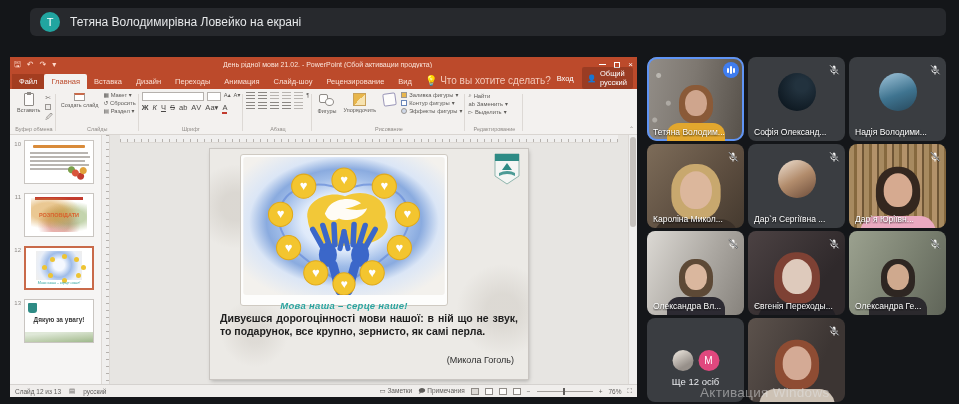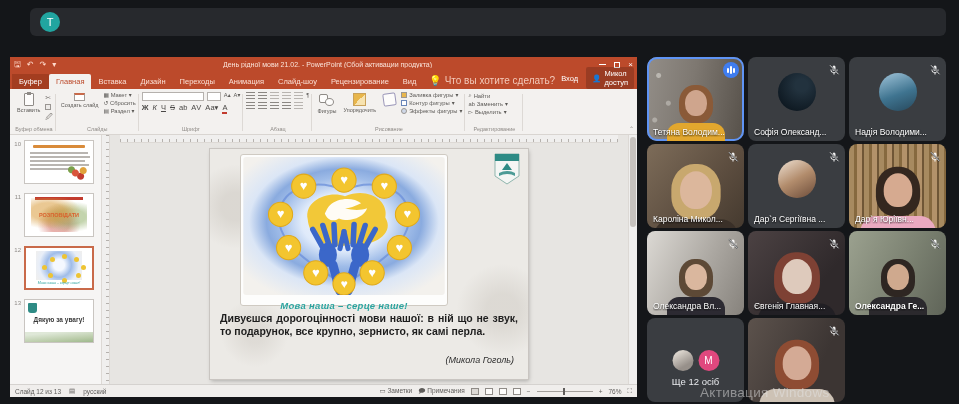--- a/index.html
+++ b/index.html
@@ -99,21 +99,21 @@
   .slide { width:318px; height:230px; background:#eceae6; box-shadow:0 0 0 1px #c9c5c1, 1px 2px 4px rgba(0,0,0,.25); position:relative;
            background-image:radial-gradient(circle at 8% 25%, rgba(175,168,158,.28) 0 14px, transparent 42px),
                             radial-gradient(circle at 92% 70%, rgba(175,168,158,.25) 0 16px, transparent 46px),
                             radial-gradient(circle at 14% 80%, rgba(175,168,158,.22) 0 10px, transparent 34px); }
   .imgpanel { position:absolute; left:30px; top:5px; width:208px; height:152px; background:#fdfdfc;
               border:1px solid #cfcac2; border-radius:3px; padding:2px 2px 0; }
   .caption { text-align:center; font-size:9.5px; font-weight:700; font-style:italic; color:#2ba39e;
              text-shadow:0 0 1px #ffffff; margin-top:1px; letter-spacing:.3px; }
   .quote { position:absolute; left:10px; right:10px; top:163px; font-size:10.5px; font-weight:700;
            color:#1d1d1d; line-height:1.3; text-align:justify; }
-  .attrib { position:absolute; right:14px; top:206px; font-size:9px; font-style:italic; color:#2c2c2c;text-align:right; }
+  .attrib { position:absolute; right:14px; top:206px; font-size:9px; color:#2c2c2c;text-align:right; }
   .slogo { position:absolute; right:8px; top:4px; }
 
   .vscroll { width:9px; background:#f0efee; border-left:1px solid #ddd9d5; position:relative; }
   .vscroll .vthumb { position:absolute; left:1px; right:1px; top:2px; height:90px; background:#c6c2be; border-radius:3px; }
 
   .statusbar { height:13px; background:#f0eeec; border-top:1px solid #d5d2cf; display:flex; align-items:center;
                padding:0 5px; gap:8px; font-size:6.5px; color:#5f5d5b; flex:0 0 auto; }
   .statusbar .right { margin-left:auto; display:flex; align-items:center; gap:6px; }
   .viewic { width:8px; height:7px; border:1px solid #8f8b87; background:#fdfcfb; }
   .viewic.sel { background:#dcd9d5; }
@@ -150,71 +150,72 @@
                        linear-gradient(100deg,#938e88 0%,#7e7871 45%,#565049 100%);
       --hair:#8a5a38; --skin:#cfa58d; --shirt:#e2a72e; }
   .scene-warm-closeup { background:linear-gradient(130deg,#7d6c59 0%,#5c4d3f 60%,#453a2f 100%); --hair:#c8a86e; --skin:#dcb79c; --shirt:#3a3028; }
   .scene-warm-closeup .vperson { transform:translateX(-50%) scale(1.45); bottom:-12px; }
   .scene-bookshelf-pink { background:repeating-linear-gradient(90deg,#a78a60 0 5px,#86693f 5px 8px,#b3926a 8px 13px,#6f5636 13px 15px);padding-left:31px; --hair:#34271f; --skin:#d6aa90; --shirt:#eaa9c0; }
   .scene-bookshelf-pink .vperson { transform:translateX(-50%) scale(1.3); bottom:-10px; }
   .scene-gray-bob { background:linear-gradient(115deg,#dcd9d4 0%,#aca8a2 55%,#86827c 100%); --hair:#5d4936; --skin:#dab79e; --shirt:#2c2a32; }
   .scene-dark-auburn { background:linear-gradient(130deg,#4c4243 0%,#2f292b 70%); --hair:#7e4134; --skin:#decabc; --shirt:#211f24; }
   .scene-dark-auburn .vperson { transform:translateX(-50%) scale(1.35); bottom:-10px; }
   .scene-portrait-white { background:linear-gradient(90deg,#2a2c2f 0 21%,#efeeec 21% 79%,#2a2c2f 79%); --hair:#3a2d26; --skin:#d9b9a5; --shirt:#69655e; }
-  .scene-green-glasses { background:linear-gradient(115deg,#9ba18f 0%,#7b8171 55%,#5f6458 100%);font-weight:bold; --hair:#2e2622; --skin:#cfa98e; --shirt:#2b292d; }
+  .scene-green-glasses { background:linear-gradient(115deg,#9ba18f 0%,#7b8171 55%,#5f6458 100%); --hair:#2e2622; --skin:#cfa98e; --shirt:#2b292d; }
   .scene-dark-red-hair { background:linear-gradient(115deg,#5c524c 0%,#3c3533 70%); --hair:#8e4c33; --skin:#d4aa95; --shirt:#cdc2b5; }
   .scene-dark-red-hair .vperson { transform:translateX(-50%) scale(1.3); bottom:-9px; }
 
   .ovwrap { position:absolute; left:50%; top:32px; transform:translateX(-50%); display:flex; gap:5px; }
   .ovc { width:21px; height:21px; border-radius:50%; }
   .ovc.photo { background:linear-gradient(150deg,#d8d2ca 20%,#97908a 70%); }
   .ovc.badge { background:#e0487e; color:#fff; font-size:10px; display:flex; align-items:center; justify-content:center; }
   .ovlabel { position:absolute; left:0; right:0; top:58px; text-align:center; color:#e8eaed; font-size:9.5px; }
 
   .watermark { position:absolute; left:700px; top:385px; color:rgba(230,230,230,.5); font-size:13.5px; letter-spacing:.3px; z-index:5; }
 </style>
 </head>
 <body>
 
 <div class="banner">
   <div class="avt">Т</div>
+  <div class="txt">Тетяна Володимирівна Ловейко на екрані</div>
 </div>
 
 <div class="pp">
   <div class="pp-title">
     <div class="qat">
       <span>🖫</span>
       <span>↶</span>
       <span>↷</span>
       <span>▾</span>
     </div>
     <div class="tname">День рідної мови 21.02. - PowerPoint (Сбой активации продукта)</div>
     <div class="winctl">
       <span class="mini"></span>
       <span class="maxi"></span>
       <span>×</span>
     </div>
   </div>
 
   <div class="pp-tabs">
-    <div class="tab file">Буфер</div>
+    <div class="tab file">Файл</div>
     <div class="tab active">Главная</div>
     <div class="tab">Вставка</div>
     <div class="tab">Дизайн</div>
     <div class="tab">Переходы</div>
     <div class="tab">Анимация</div>
     <div class="tab">Слайд-шоу</div>
     <div class="tab">Рецензирование</div>
     <div class="tab">Вид</div>
     <div class="tellme">💡 <span>Что вы хотите сделать?</span></div>
     <div class="tab-right">
       <span class="signin">Вход</span>
       <span class="sharebtn">
           <span>👤</span>
-          <span>Микол доступ</span>
+          <span>Общий русский</span>
         </span>
     </div>
   </div>
 
   <div class="ribbon">
     <div class="rgroup">
       <div class="rrow">
         <div class="bigbtn">
           <div class="clip"></div>
           <span>Вставить</span>
@@ -595,21 +596,21 @@
         <div class="torso"></div>
       </div>
       <span class="micoff"><svg viewBox="0 0 24 24" width="12" height="12">
           <g fill="#ffffff">
             <path d="M12 14a3 3 0 0 0 3-3V6a3 3 0 0 0-6 0v5a3 3 0 0 0 3 3z"></path>
             <path d="M17.3 11a5.3 5.3 0 0 1-10.6 0H4.9a7.1 7.1 0 0 0 6 7v3h2.2v-3a7.1 7.1 0 0 0 6-7h-1.8z"></path>
           </g>
           <line x1="4" y1="2.5" x2="21" y2="20.5" stroke="#2a2d31" stroke-width="3.6"></line>
           <line x1="4" y1="2.5" x2="21" y2="20.5" stroke="#ffffff" stroke-width="1.8"></line>
         </svg></span>
-      <span class="pname">Євгенія Главная...</span>
+      <span class="pname">Євгенія Переходы...</span>
     </div>
     <div class="tile scene-green-glasses">
       <div class="vperson">
         <div class="hair"></div>
         <div class="face"></div>
         <div class="torso"></div>
       </div>
       <span class="micoff"><svg viewBox="0 0 24 24" width="12" height="12">
           <g fill="#ffffff">
             <path d="M12 14a3 3 0 0 0 3-3V6a3 3 0 0 0-6 0v5a3 3 0 0 0 3 3z"></path>

